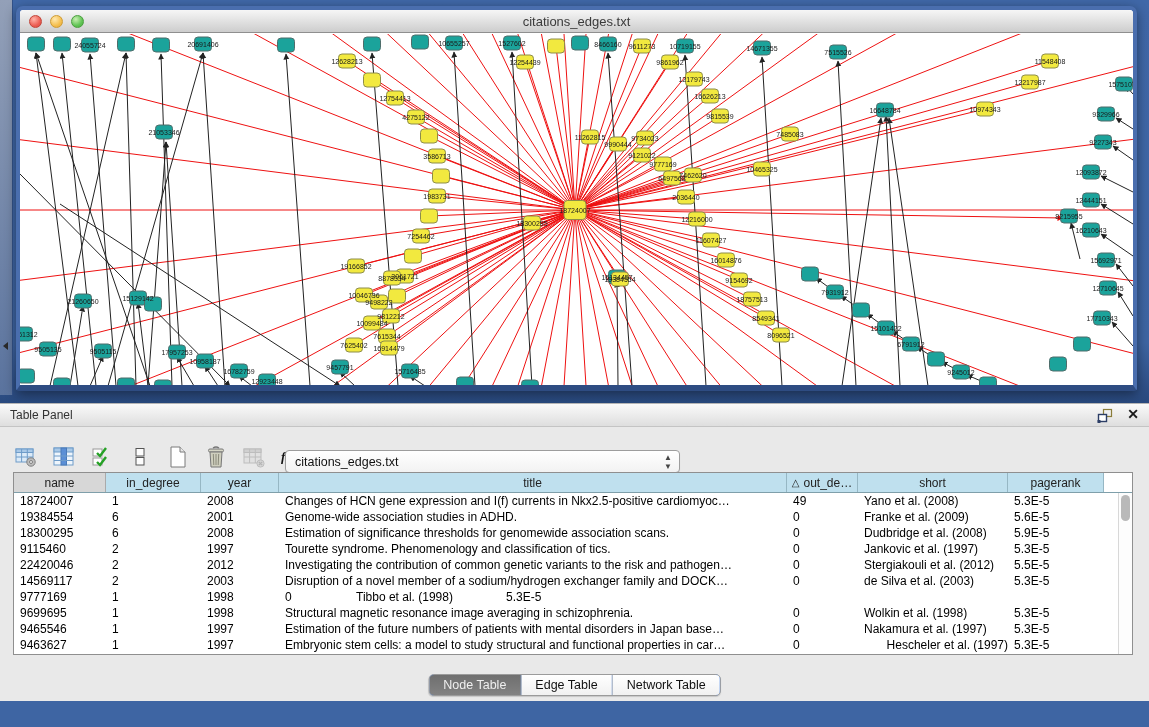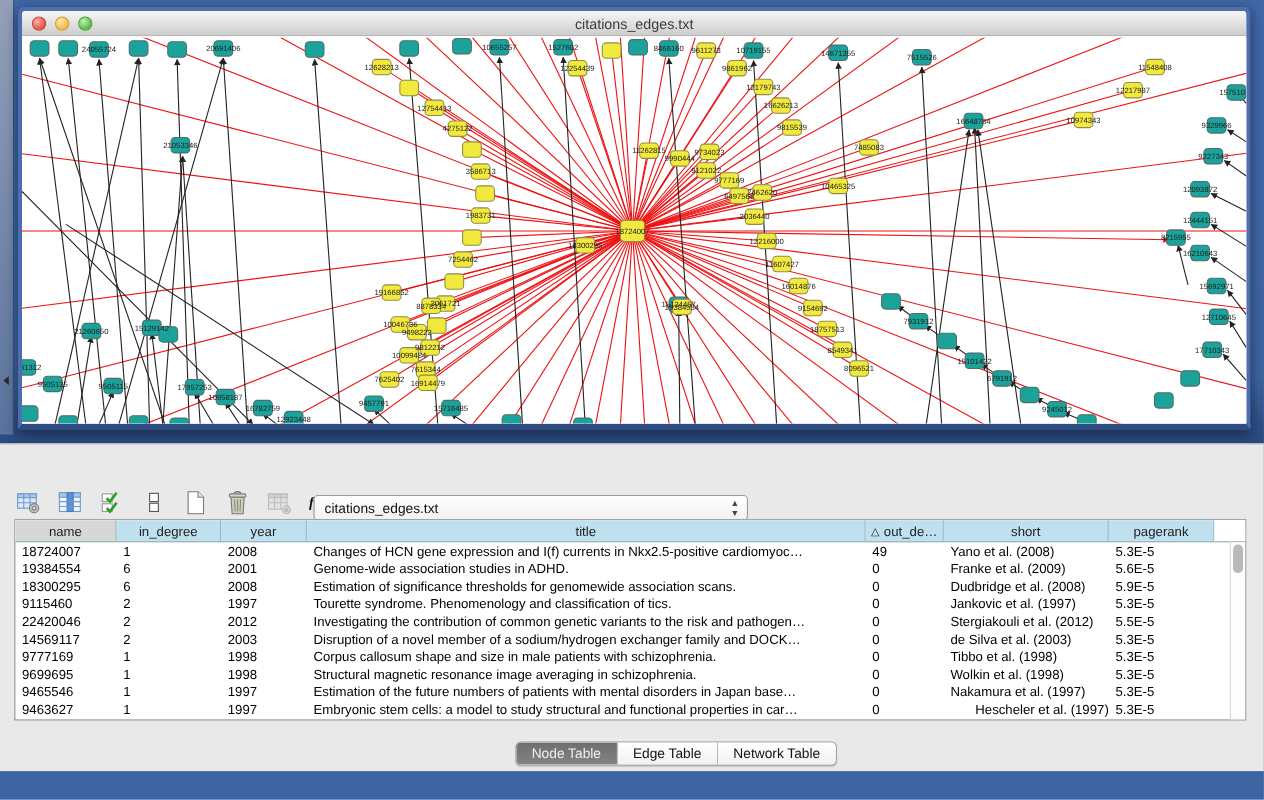--- a/index.html
+++ b/index.html
@@ -58,21 +58,21 @@
   .rows { position:absolute; left:0; top:20px; right:14px; bottom:0; overflow:hidden; }
   .tr { display:flex; height:16px; }
   .td { font-size:12px; color:#000; line-height:16px; padding-left:6px;
         white-space:nowrap; overflow:hidden; }
   .vscroll { position:absolute; right:0; top:20px; bottom:0; width:14px; background:#fdfdfd;
              border-left:1px solid #d8d8d8; }
   .vthumb { position:absolute; left:2px; top:2px; width:9px; height:26px; background:#b9b9b9; border-radius:5px; }
 
   .tabs { position:absolute; left:50%; top:270px; transform:translateX(-50%); display:flex;
           height:22px; border:1px solid #9b9b9b; border-radius:5px; overflow:hidden;
-          background:#ffffff; box-shadow:0 1px 1px rgba(0,0,0,.15);margin-left:40px; }
+          background:#3b82f6; box-shadow:0 1px 1px rgba(0,0,0,.15); }
   .tab { font-size:12.5px; display:flex; align-items:center; justify-content:center; padding:0 14px; color:#111;
          background:linear-gradient(#ffffff,#f1f1f1); border-right:1px solid #b9b9b9; }
   .tab:last-child { border-right:none; }
   .tab.selected { background:linear-gradient(#6f6f6f,#828282); color:#efefef; }
 
   .statusbar { position:absolute; left:0; top:701px; width:1149px; height:26px;
                background:linear-gradient(#e8e8e8,#cfcfcf); border-top:1px solid #a8a8a8; }
   .mem { position:absolute; right:46px; top:6px; font-size:11.5px; color:#222; }
   .mem-dot { position:absolute; right:24px; top:5px; width:14px; height:14px; border-radius:50%;
              background:radial-gradient(circle at 35% 30%, #9fe87e, #4cc145 60%, #3aa237); border:1px solid #777; }
@@ -453,20 +453,29 @@
               <text x="334" y="313.5" text-anchor="middle" font-size="7px" fill="#1a1a1a" font-family="Liberation Sans, sans-serif">7625402</text>
               <text x="369" y="316.5" text-anchor="middle" font-size="7px" fill="#1a1a1a" font-family="Liberation Sans, sans-serif">16914479</text>
               <text x="555" y="178.5" text-anchor="middle" font-size="7px" fill="#1a1a1a" font-family="Liberation Sans, sans-serif">18724007</text>
             </g>
           </svg>
       </div>
     </div>
   </div>
 
   <div class="table-panel">
+    <div class="panel-header">
+      <div class="panel-title">Table Panel</div>
+      <svg class="panel-float" viewBox="0 0 16 15">
+        <rect x="6.5" y="1.5" width="8" height="7" fill="none" stroke="#8a7d3a" stroke-width="1.2"></rect>
+        <rect x="1.5" y="6.5" width="8" height="7" fill="#fff" stroke="#2c3e66" stroke-width="1.4"></rect>
+        <rect x="0.5" y="12" width="3" height="3" fill="#2c3e66"></rect>
+      </svg>
+      <div class="panel-close">✕</div>
+    </div>
 
     <div class="toolbar">
       <div class="tb-icon">
         <svg width="24" height="24" viewBox="0 0 24 24">
           <rect x="2" y="4" width="17" height="13" fill="#dbeaf8" stroke="#6f9cc9"></rect>
           <rect x="2" y="4" width="17" height="3.5" fill="#a9c9e8" stroke="#6f9cc9"></rect>
           <line x1="7.6" y1="4" x2="7.6" y2="17" stroke="#6f9cc9"></line>
             <line x1="13.3" y1="4" x2="13.3" y2="17" stroke="#6f9cc9"></line>
           <line x1="2" y1="12" x2="19" y2="12" stroke="#6f9cc9"></line>
           <circle cx="17" cy="17" r="4.2" fill="#bdbdbd" stroke="#808080"></circle>
@@ -599,21 +608,20 @@
             <div class="td" style="width: 78px;">2003</div>
             <div class="td" style="width: 508px;">Disruption of a novel member of a sodium/hydrogen exchanger family and DOCK…</div>
             <div class="td" style="width: 71px;">0</div>
             <div class="td" style="width: 150px;">de Silva et al. (2003)</div>
             <div class="td" style="width: 96px;">5.3E-5</div>
           </div>
           <div class="tr">
             <div class="td" style="width: 92px;">9777169</div>
             <div class="td" style="width: 95px;">1</div>
             <div class="td" style="width: 78px;">1998</div>
-            <div class="td" style="width: 508px;">Corpus callosum shape and size in male patients with schizophrenia.</div>
             <div class="td" style="width: 71px;">0</div>
             <div class="td" style="width: 150px;">Tibbo et al. (1998)</div>
             <div class="td" style="width: 96px;">5.3E-5</div>
           </div>
           <div class="tr">
             <div class="td" style="width: 92px;">9699695</div>
             <div class="td" style="width: 95px;">1</div>
             <div class="td" style="width: 78px;">1998</div>
             <div class="td" style="width: 508px;">Structural magnetic resonance image averaging in schizophrenia.</div>
             <div class="td" style="width: 71px;">0</div>

